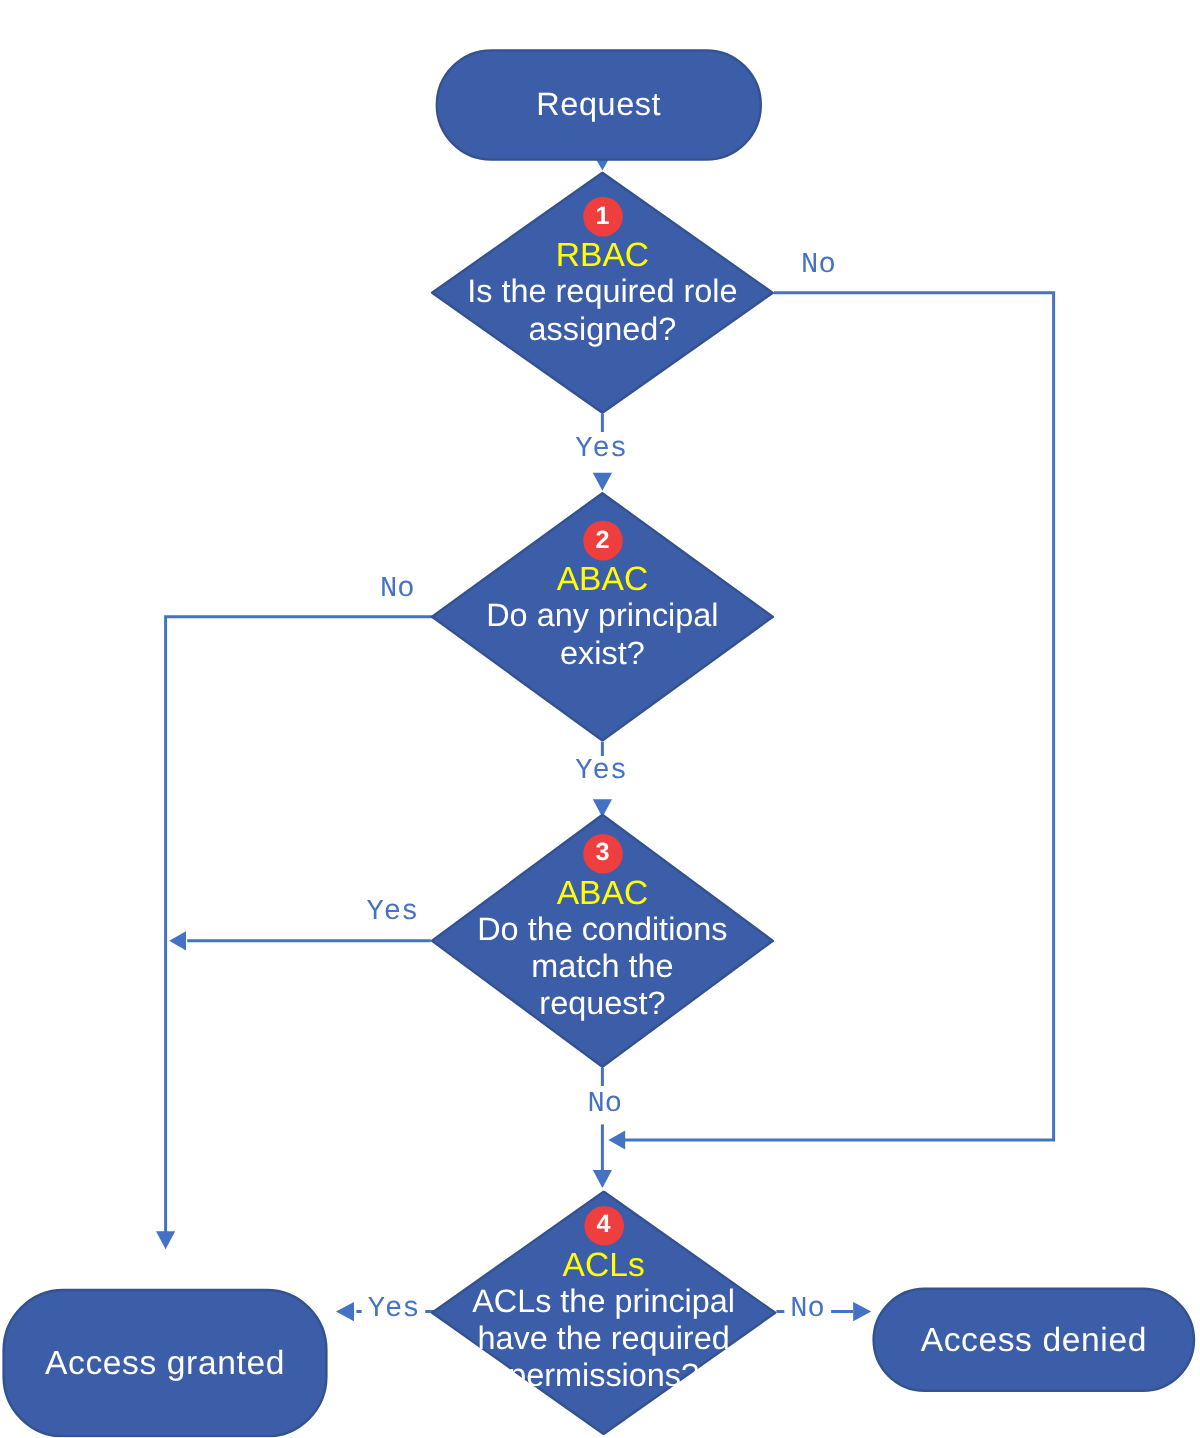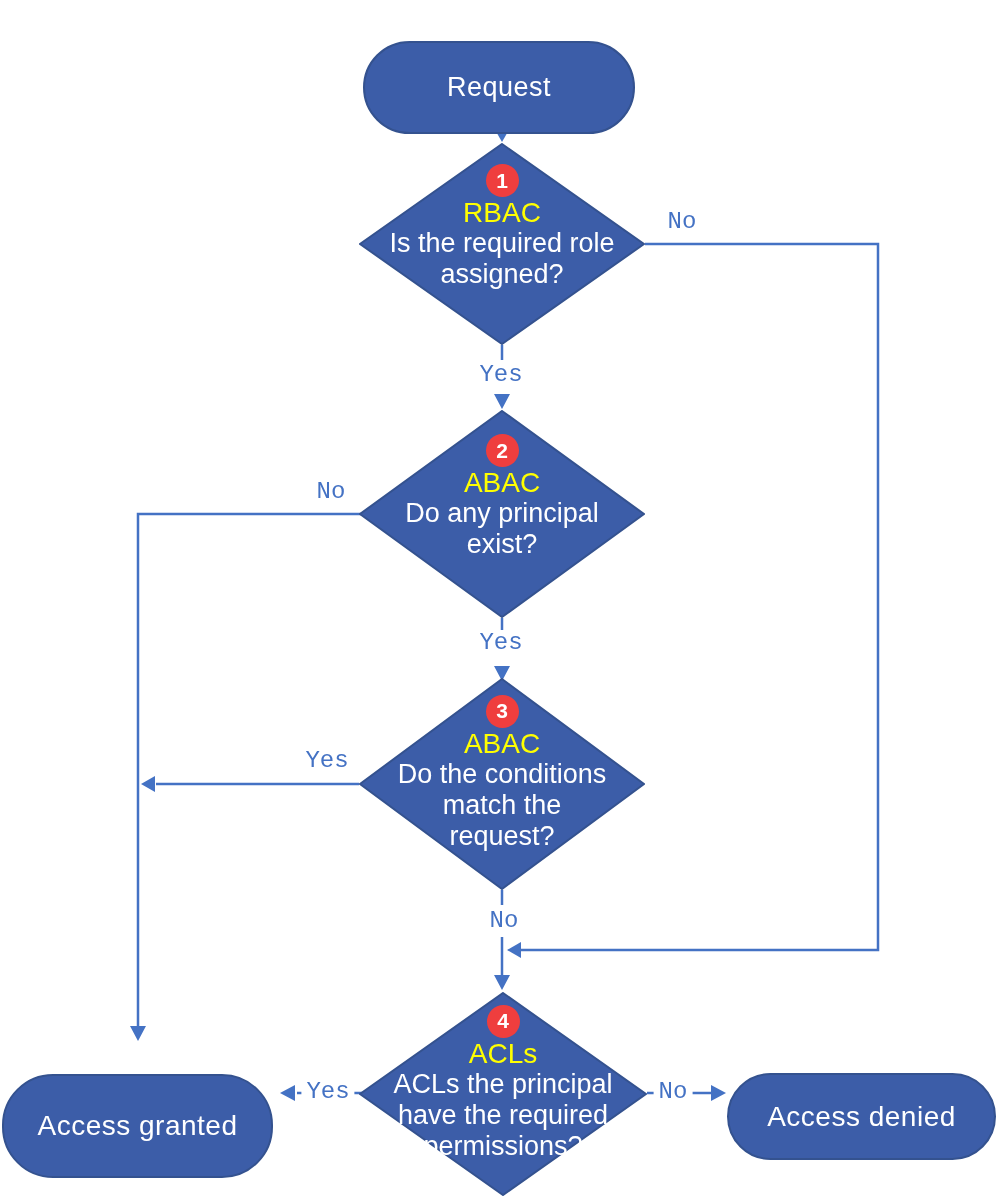--- a/index.html
+++ b/index.html
@@ -160,21 +160,21 @@
       <div class="badge">
           <span>4</span>
         </div>
       <div class="tag">ACLs</div>
       <div class="question">ACLs the principal
 have the required
 permissions?</div>
     </div>
   </div>
 
-  <div class="node pill" style="left:2px;top:1043px;width:271px;height:104px;border-radius:51px;">
+  <div class="node pill" style="left:2px;top:1043px;width:271px;height:124px;border-radius:51px;">
     <span class="pill-label" style="font-size:28px;">Access granted</span>
   </div>
 
   <div class="node pill" style="left:727px;top:1042px;width:269px;height:87px;border-radius:51px;">
     <span class="pill-label" style="font-size:28px;">Access denied</span>
   </div>
 
 </div>
 
 </body></html>

